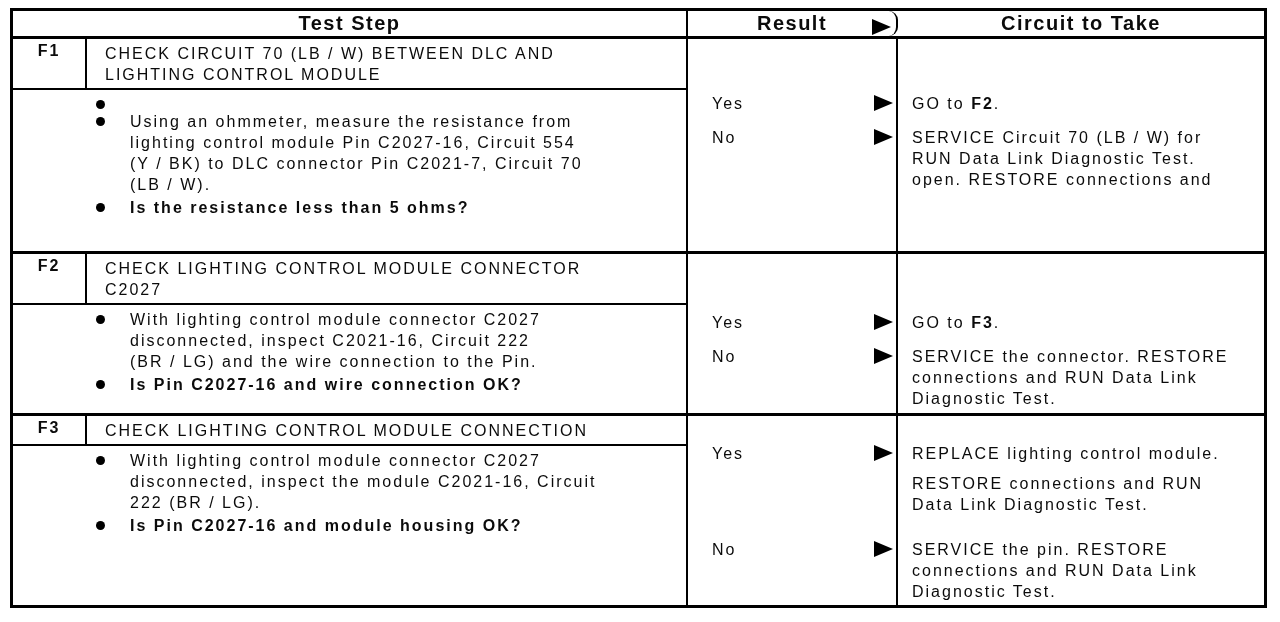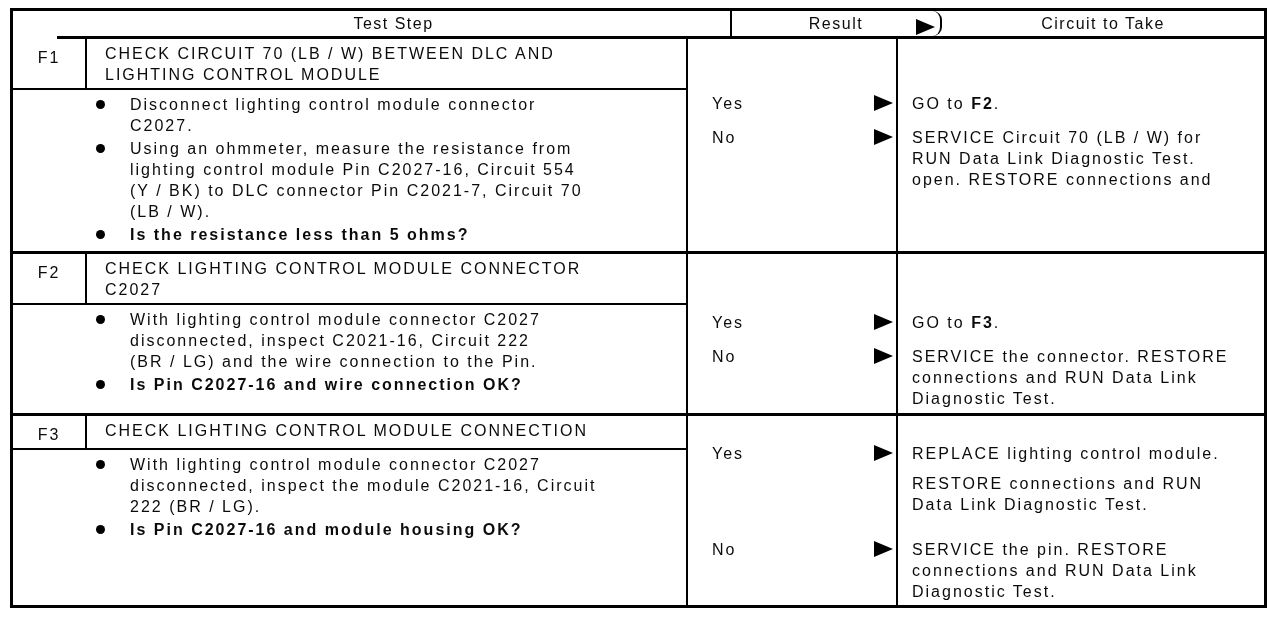--- a/index.html
+++ b/index.html
@@ -3,32 +3,32 @@
 <meta charset="utf-8">
 <style>
   * { margin:0; padding:0; box-sizing:border-box; }
   html,body { width:1280px; height:622px; background:#ffffff; overflow:hidden; }
   body { font-family:"Liberation Sans","DejaVu Sans",sans-serif; color:#0b0b0b; }
 
   .table {
     position:absolute; left:10px; top:8px; width:1257px;
     border:3px solid #000; background:#fff;
   }
-  .hdr { display:flex; height:28px; border-bottom:3px solid #000; font-weight:400; font-size:16px; letter-spacing:1.5px;margin-left:44px; }
+  .hdr { display:flex; height:28px; border-bottom:3px solid #000; font-weight:700; font-size:20px; letter-spacing:1.5px; }
   .hdr .h-step   { width:675px; border-right:2px solid #000; display:flex; align-items:center; justify-content:center; }
   .hdr .h-result { width:210px; border-right:2px solid #000; display:flex; align-items:center; justify-content:center; position:relative;border-radius:9px; }
   .hdr .h-action { flex:1; display:flex; align-items:center; justify-content:center; }
 
   .row { display:flex; position:relative; }
   .row + .row { border-top:3px solid #000; }
   .r1 { height:212px; } .r2 { height:162px; } .r3 { height:192px; }
 
   .cell-step { width:675px; border-right:2px solid #000; font-size:16px; letter-spacing:2px; line-height:21px; }
   .step-head { display:flex; border-bottom:2px solid #000; }
-  .step-num  { width:74px; border-right:2px solid #000; font-weight:400; text-align:center; padding:8px 0 3px 0; flex:none; }
+  .step-num  { width:74px; border-right:2px solid #000; font-weight:700; text-align:center; padding:1px 0 3px 0; flex:none; }
   .step-title{ padding:4px 6px 3px 18px; }
   .step-body { padding:4px 0 0 83px; }
   .bullet { display:flex; margin-bottom:2px; }
   .dot { width:9px; height:9px; border-radius:50%; background:#000; margin:6px 25px 0 0; flex:none; }
   .q { font-weight:700; }
 
   .rest { flex:1; position:relative; display:grid; grid-template-columns:208px 1fr; grid-auto-rows:min-content; align-content:start; font-size:16px; letter-spacing:2px; line-height:21px; }
   .rest::before { content:""; position:absolute; top:0; bottom:0; left:208px; width:2px; background:#000; }
   .pt54 { padding-top:54px; } .pt58 { padding-top:58px; } .pt27 { padding-top:27px; }
   .g13 { row-gap:13px; } .g24 { row-gap:24px; }
@@ -58,24 +58,20 @@
       <div class="step-head">
         <div class="step-num">F1</div>
         <div class="step-title">
           <div>CHECK CIRCUIT 70 (LB / W) BETWEEN DLC AND</div>
           <div>LIGHTING CONTROL MODULE</div>
         </div>
       </div>
       <div class="step-body">
         <div class="bullet">
           <span class="dot"></span>
-          <span>
-            <div>Disconnect lighting control module connector</div>
-            <div>C2027.</div>
-          </span>
         </div>
         <div class="bullet">
           <span class="dot"></span>
           <span>
             <div>Using an ohmmeter, measure the resistance from</div>
             <div>lighting control module Pin C2027-16, Circuit 554</div>
             <div>(Y / BK) to DLC connector Pin C2021-7, Circuit 70</div>
             <div>(LB / W).</div>
           </span>
         </div>

